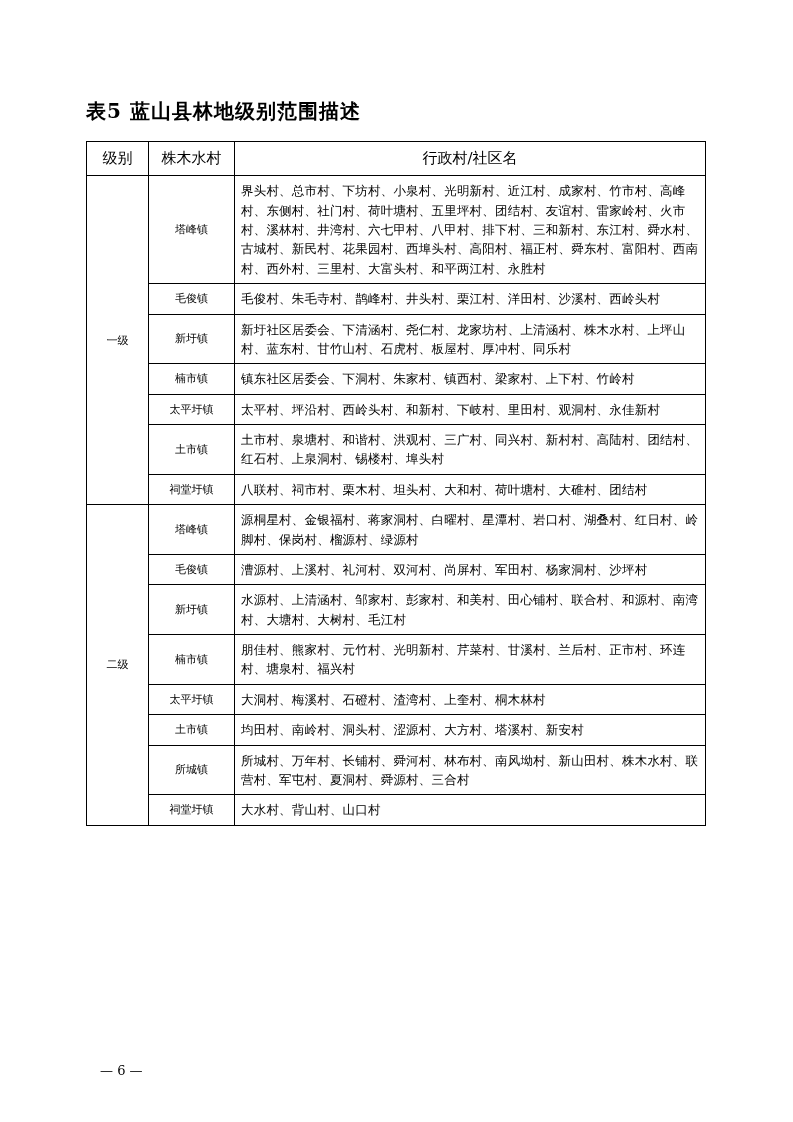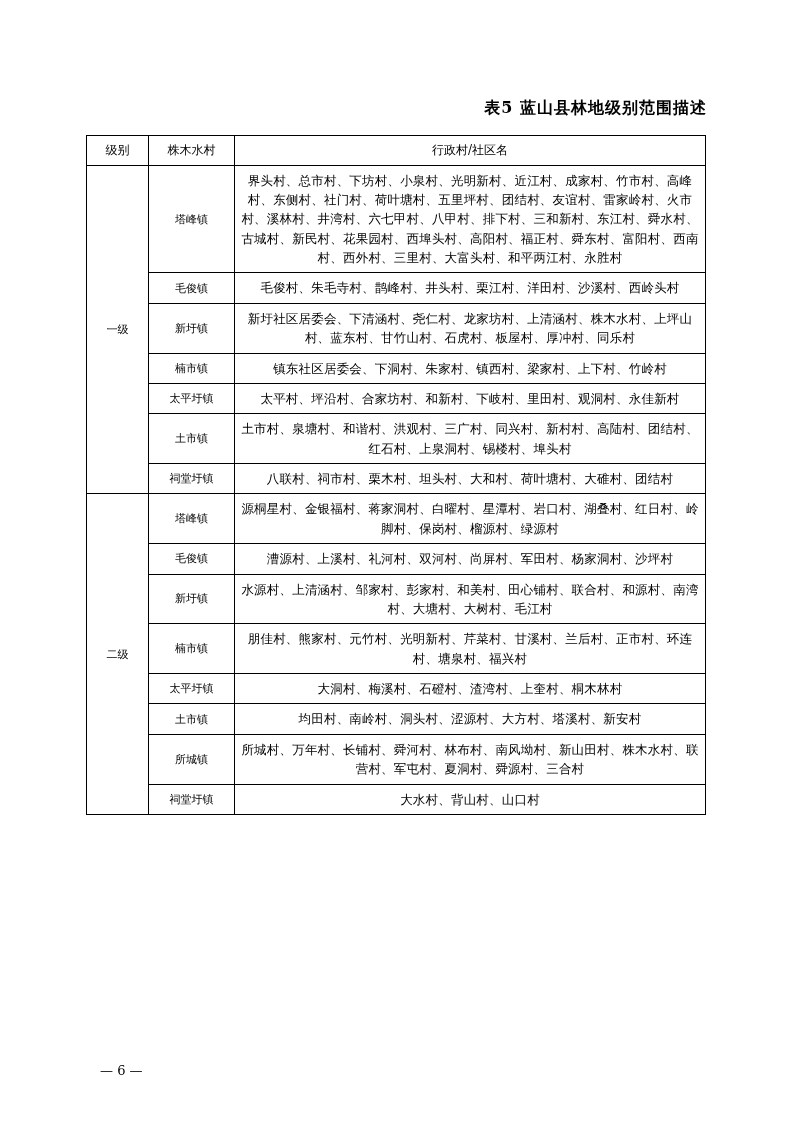--- a/index.html
+++ b/index.html
@@ -17,58 +17,58 @@
   }
   .page {
     position: absolute;
     left: 0; top: 0;
     width: 793px;
     height: 1122px;
     box-sizing: border-box;
     padding: 0 86px;
   }
   .doc-title {
-    text-align: right;
+    text-align: left;
     font-family: "DejaVu Serif", "Liberation Serif", serif;
     font-weight: bold;
-    font-size: 16px;
+    font-size: 20px;
     letter-spacing: 1px;
     margin-top: 98px;
     margin-bottom: 16px;
   }
   table.grid {
     width: 620px;
     border-collapse: collapse;
     table-layout: fixed;
     font-size: 12.5px;
     line-height: 1.55;
   }
   table.grid th, table.grid td {
     border: 1px solid #000000;
     vertical-align: middle;
     padding: 5px 6px;
     font-weight: normal;
   }
   table.grid th {
     text-align: center;
     font-family: "DejaVu Serif", "Liberation Serif", serif;
-    font-size: 12px;
+    font-size: 15px;
   }
   .col-level { width: 62px; }
   .col-town  { width: 86px; }
   .col-vill  { width: auto; }
 
   td.level-cell, td.town-cell {
     text-align: center;
     font-family: "DejaVu Serif", "Liberation Serif", serif;
     font-size: 11px;
     white-space: nowrap;
   }
   td.villages-cell {
-    text-align: center;
+    text-align: left;
     font-family: "DejaVu Serif", "Liberation Serif", serif;
     font-size: 12.5px;
     letter-spacing: 0.2px;
     margin-top: 24px;
   }
   .page-number {
     position: absolute;
     left: 0;
     right: 0;
     bottom: 44px;
@@ -111,21 +111,21 @@
         <tr>
           <td class="town-cell">新圩镇</td>
           <td class="villages-cell">新圩社区居委会、下清涵村、尧仁村、龙家坊村、上清涵村、株木水村、上坪山村、蓝东村、甘竹山村、石虎村、板屋村、厚冲村、同乐村</td>
         </tr>
         <tr>
           <td class="town-cell">楠市镇</td>
           <td class="villages-cell">镇东社区居委会、下洞村、朱家村、镇西村、梁家村、上下村、竹岭村</td>
         </tr>
         <tr>
           <td class="town-cell">太平圩镇</td>
-          <td class="villages-cell">太平村、坪沿村、合家坊村、和新村、下岐村、里田村、观洞村、永佳新村</td>
+          <td class="villages-cell">太平村、坪沿村、西岭头村、和新村、下岐村、里田村、观洞村、永佳新村</td>
         </tr>
         <tr>
           <td class="town-cell">土市镇</td>
           <td class="villages-cell">土市村、泉塘村、和谐村、洪观村、三广村、同兴村、新村村、高陆村、团结村、红石村、上泉洞村、锡楼村、埠头村</td>
         </tr>
         <tr>
           <td class="town-cell">祠堂圩镇</td>
           <td class="villages-cell">八联村、祠市村、栗木村、坦头村、大和村、荷叶塘村、大碓村、团结村</td>
         </tr>
         <tr>

